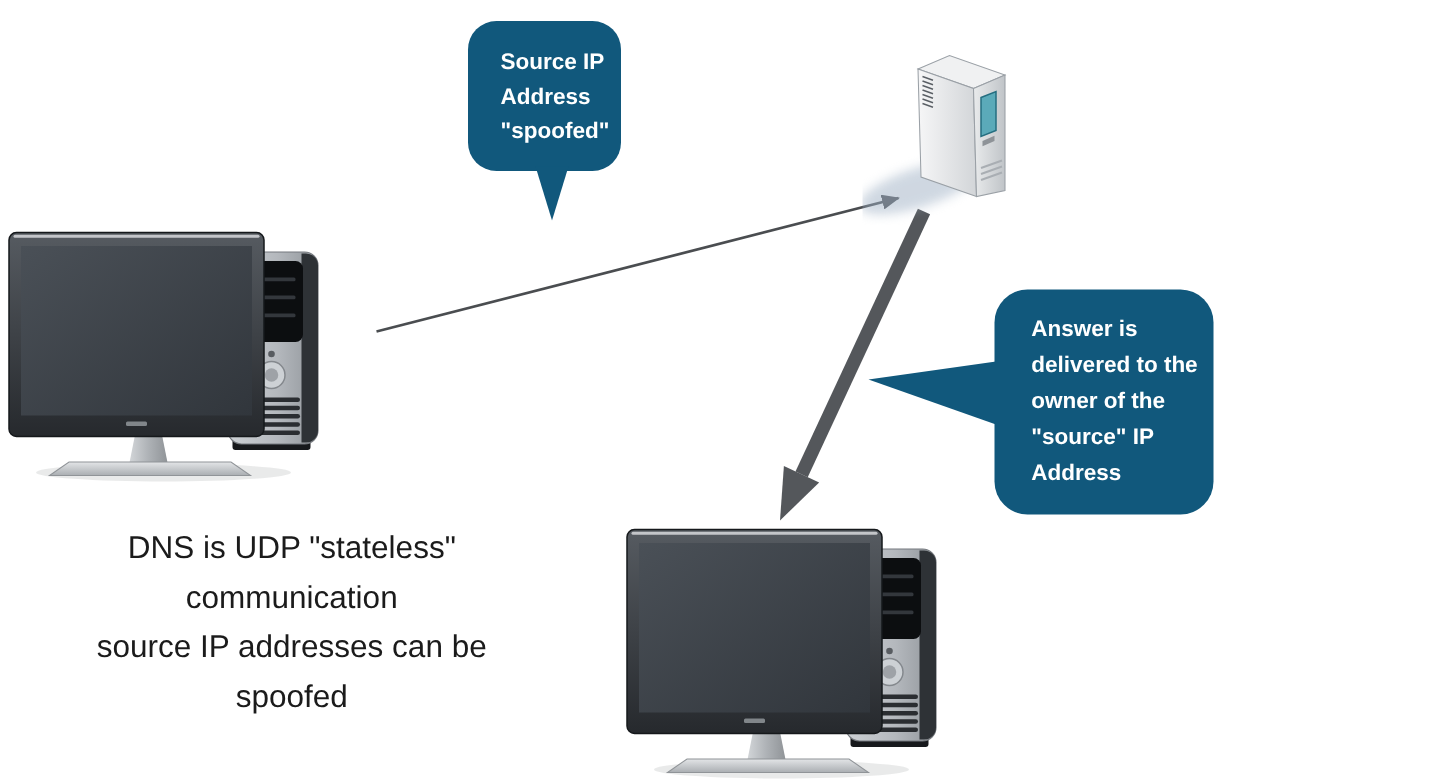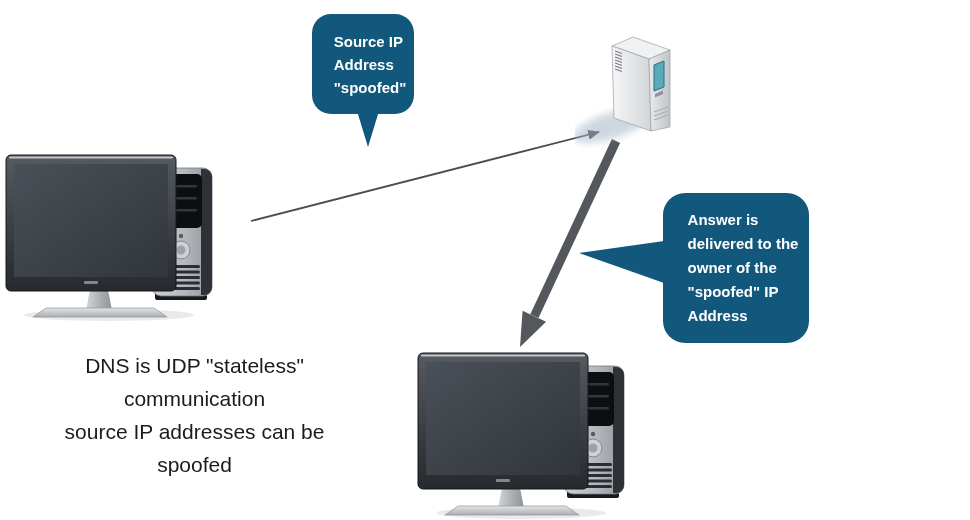--- a/index.html
+++ b/index.html
@@ -169,21 +169,21 @@
     <span>Source IP
 Address
 "spoofed"</span>
     <div class="tail-down"></div>
   </div>
 
   <div class="callout callout-answer">
     <span>Answer is
 delivered to the
 owner of the
-"spoofed" IP
+"source" IP
 Address</span>
     <div class="tail-left"></div>
   </div>
 
 
   <div class="plain-label dns-note-label">DNS is UDP "stateless"
 communication
 source IP addresses can be
 spoofed</div>
 

